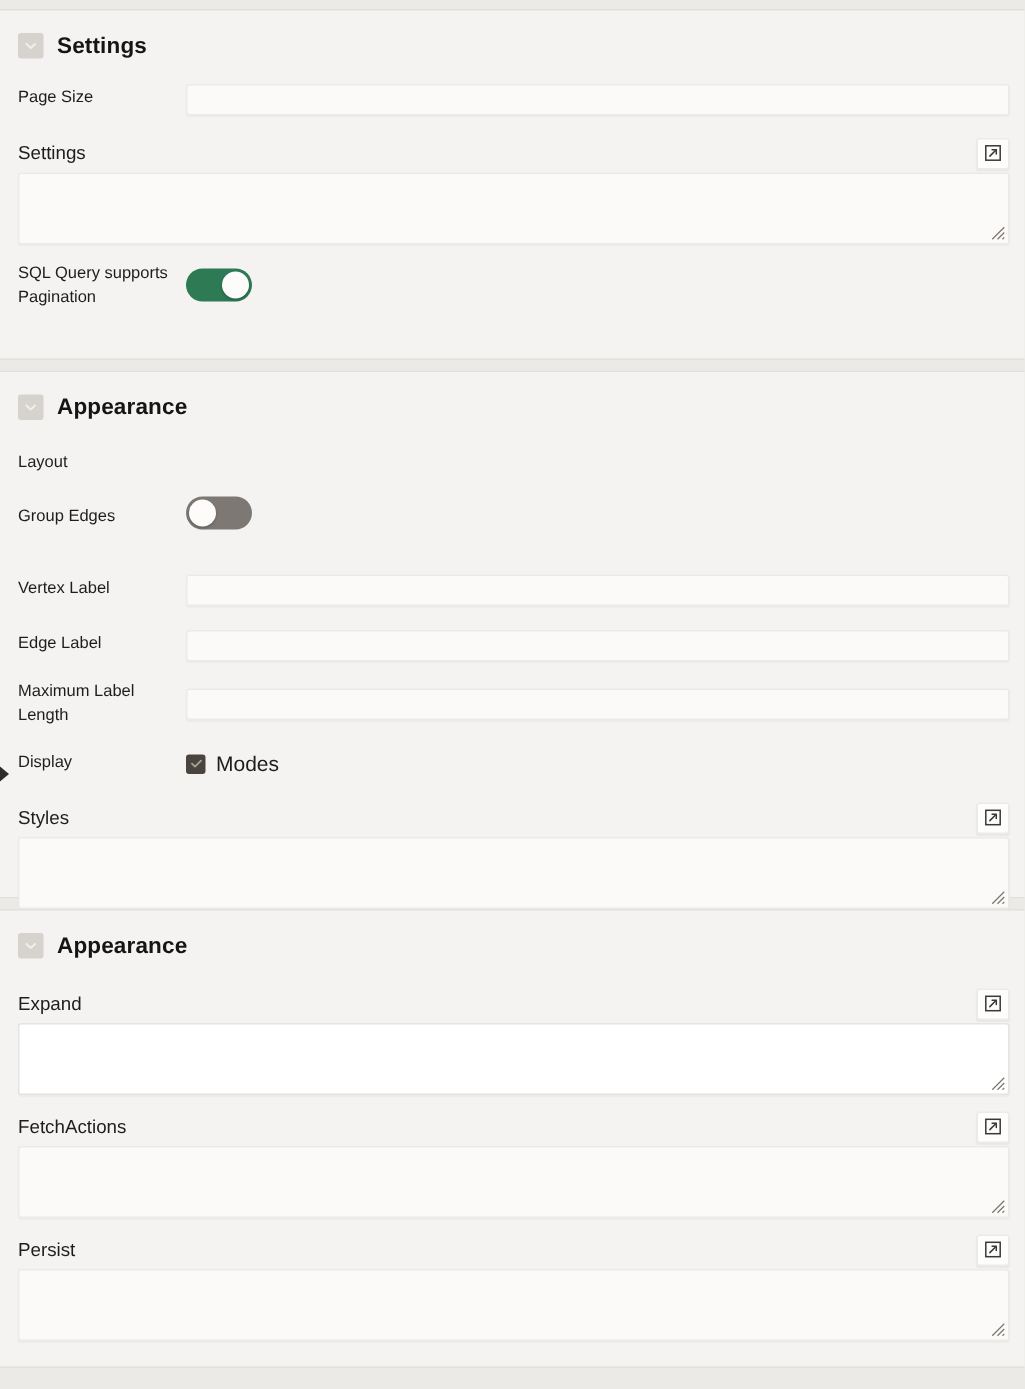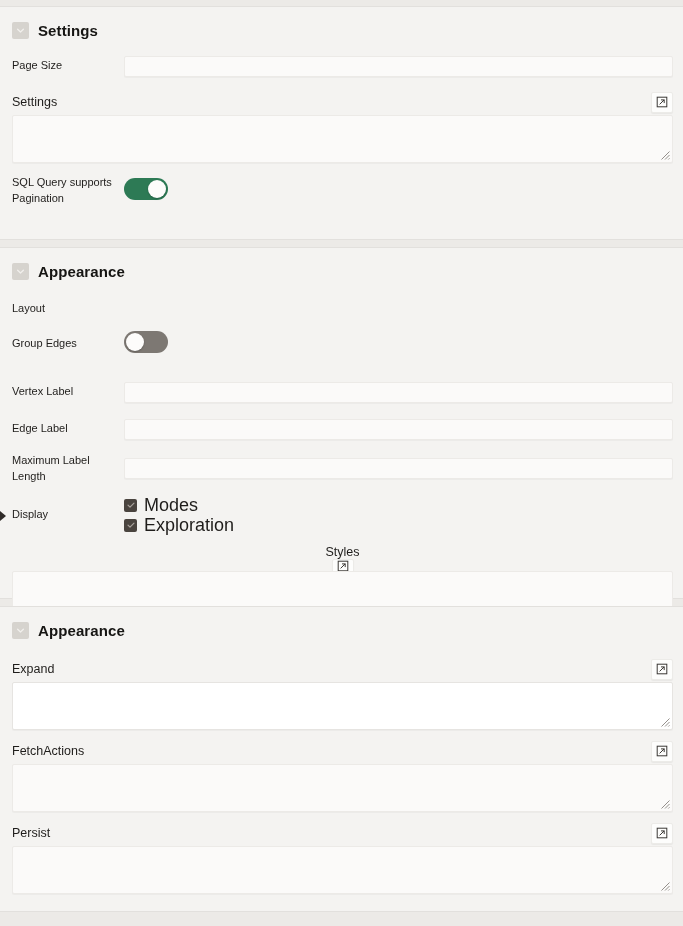--- a/index.html
+++ b/index.html
@@ -170,21 +170,21 @@
     height: 13px;
     border-radius: 2px;
     background: #4a443f;
     display: flex;
     align-items: center;
     justify-content: center;
     flex: 0 0 auto;
     cursor: pointer;
   }
   .checkbox svg { display: block; }
-  .check-label { font-size: 18px; color: #1f1d1b; }
+  .check-label { font-size: 14px; color: #1f1d1b; }
 
   
   .ta-head {
     display: flex;
     align-items: center;
     justify-content: space-between;
     height: 26px;
   }
   .ta-head .ta-label {
     font-size: 12.5px;
@@ -270,21 +270,21 @@
     </div>
     <div class="ta-wrap">
       <textarea class="textarea" style="height: 48px;"></textarea>
       <span class="grip">
         <svg width="9" height="9" viewBox="0 0 9 9">
           <path d="M8.5 0.5 L0.5 8.5 M8.5 4 L4 8.5 M8.5 7.3 L7.3 8.5" stroke="#7a746e" stroke-width="0.8"></path>
         </svg>
       </span>
     </div>
 
-    <div class="row" style="margin-top:12px; align-items:center;">
+    <div class="row" style="margin-top:12px; align-items:flex-end;">
       <div class="row-label">SQL Query supports Pagination</div>
       <div class="row-field">
         <span class="toggle on">
           <span class="knob"></span>
         </span>
       </div>
     </div>
 
   </div>
 
@@ -337,32 +337,24 @@
       <div class="row-label">Display</div>
       <div class="row-field">
         <div class="check-row">
           <span class="checkbox">
             <svg width="10" height="10" viewBox="0 0 10 10">
               <path d="M2 5.1 L4 7.1 L8 3.1" fill="none" stroke="#a8a29c" stroke-width="1.2" stroke-linecap="round" stroke-linejoin="round"></path>
             </svg>
           </span>
           <span class="check-label">Modes</span>
         </div>
-        <div class="check-row">
-          <span class="checkbox">
-            <svg width="10" height="10" viewBox="0 0 10 10">
-              <path d="M2 5.1 L4 7.1 L8 3.1" fill="none" stroke="#a8a29c" stroke-width="1.2" stroke-linecap="round" stroke-linejoin="round"></path>
-            </svg>
-          </span>
-          <span class="check-label">Exploration</span>
-        </div>
-      </div>
-    </div>
-
-    <div class="ta-head" style="margin-top:10px;flex-direction:column;">
+      </div>
+    </div>
+
+    <div class="ta-head" style="margin-top:10px;">
       <span class="ta-label">Styles</span>
       <span class="popout-btn">
         <svg width="12" height="12" viewBox="0 0 12 12">
           <rect x="1.2" y="1.2" width="9.6" height="9.6" fill="none" stroke="#3b3835" stroke-width="1"></rect>
           <path d="M3.9 8.1 L8.0 4.0" stroke="#3b3835" stroke-width="1" stroke-linecap="round"></path>
           <path d="M5.4 3.9 L8.2 3.9 L8.2 6.7" fill="none" stroke="#3b3835" stroke-width="1" stroke-linecap="round" stroke-linejoin="round"></path>
         </svg>
       </span>
     </div>
     <div class="ta-wrap">

